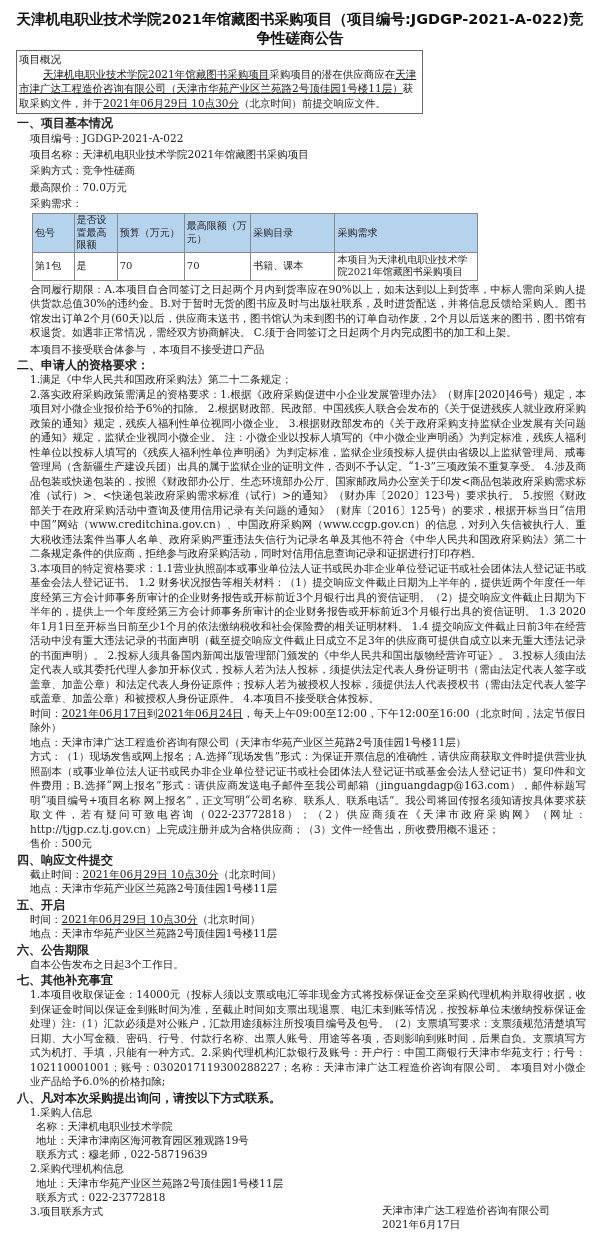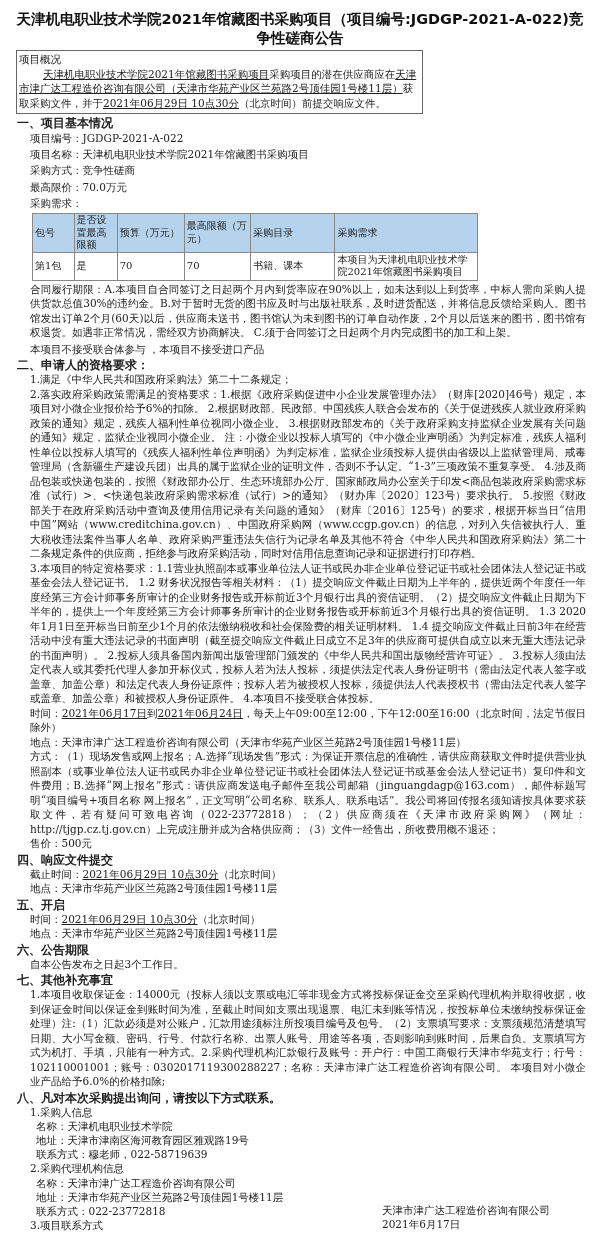--- a/index.html
+++ b/index.html
@@ -112,21 +112,20 @@
     <div class="para">1.本项目收取保证金：14000元（投标人须以支票或电汇等非现金方式将投标保证金交至采购代理机构并取得收据，收到保证金时间以保证金到账时间为准，至截止时间如支票出现退票、电汇未到账等情况，按投标单位未缴纳投标保证金处理）注:（1）汇款必须是对公账户，汇款用途须标注所投项目编号及包号。（2）支票填写要求：支票须规范清楚填写日期、大小写金额、密码、行号、付款行名称、出票人账号、用途等各项，否则影响到账时间，后果自负。支票填写方式为机打、手填，只能有一种方式。2.采购代理机构汇款银行及账号：开户行：中国工商银行天津市华苑支行；行号：102110001001；账号：0302017119300288227；名称：天津市津广达工程造价咨询有限公司。 本项目对小微企业产品给予6.0%的价格扣除;</div>
   </div>
 
   <div class="h">八、凡对本次采购提出询问，请按以下方式联系。</div>
   <div class="sec">
     <div class="line">1.采购人信息</div>
     <div class="sub" style="padding-left:6px">名称：天津机电职业技术学院</div>
     <div class="sub" style="padding-left:6px">地址：天津市津南区海河教育园区雅观路19号</div>
     <div class="sub" style="padding-left:6px">联系方式：穆老师，022-58719639</div>
     <div class="line">2.采购代理机构信息</div>
-    <div class="sub" style="padding-left:6px">名称：天津市津广达工程造价咨询有限公司</div>
     <div class="sub" style="padding-left:6px">地址：天津市华苑产业区兰苑路2号顶佳园1号楼11层</div>
     <div class="sub" style="padding-left:6px">联系方式：022-23772818</div>
     <div class="line">3.项目联系方式</div>
 
   </div>
 
   <div class="signature">
     <div>天津市津广达工程造价咨询有限公司</div>
     <div>2021年6月17日</div>
   </div>

